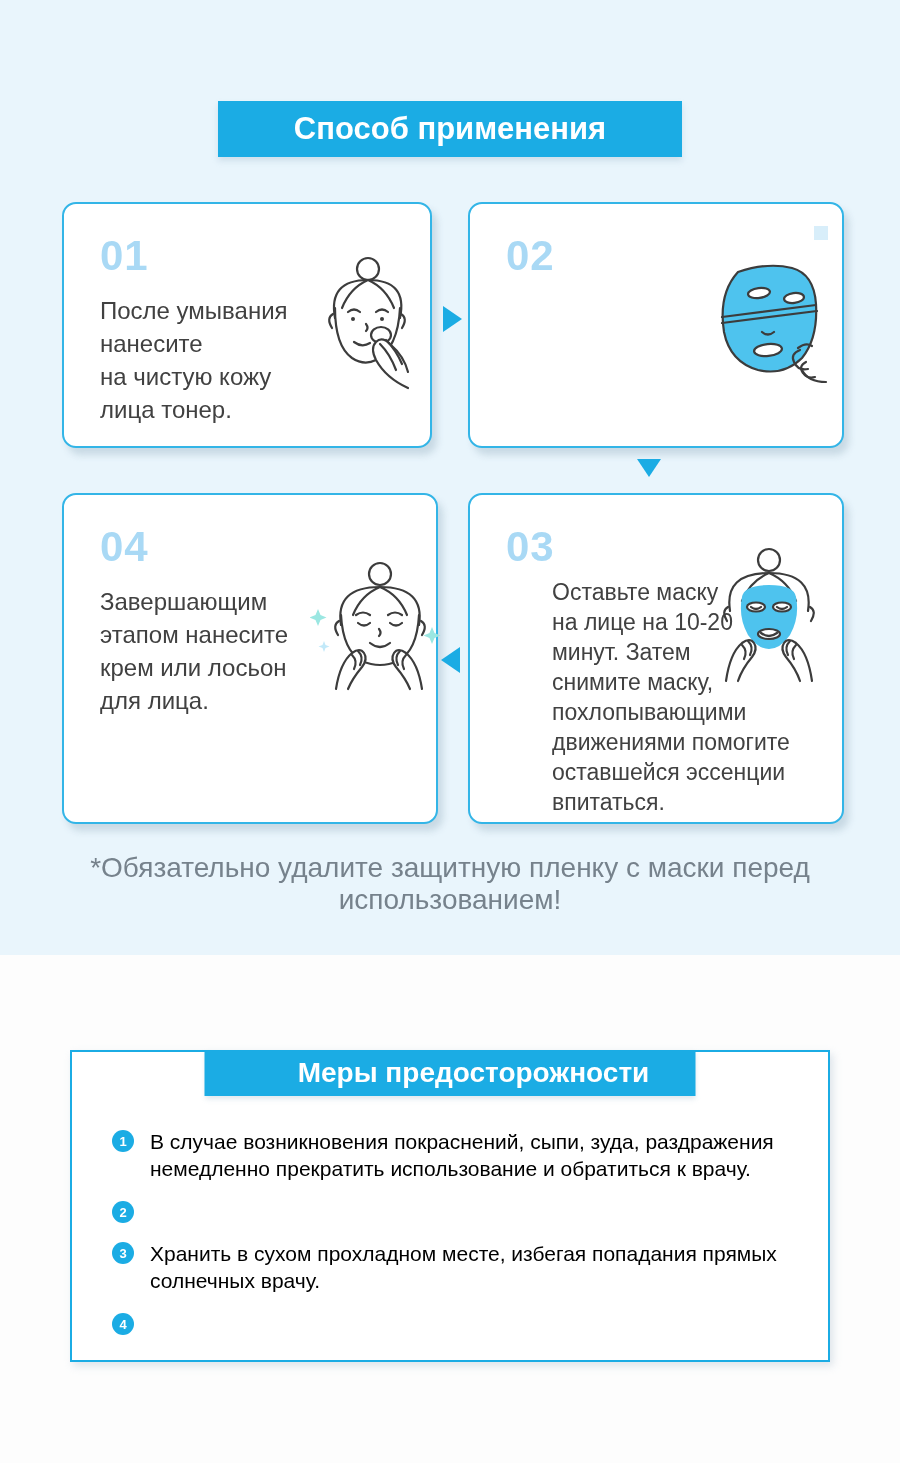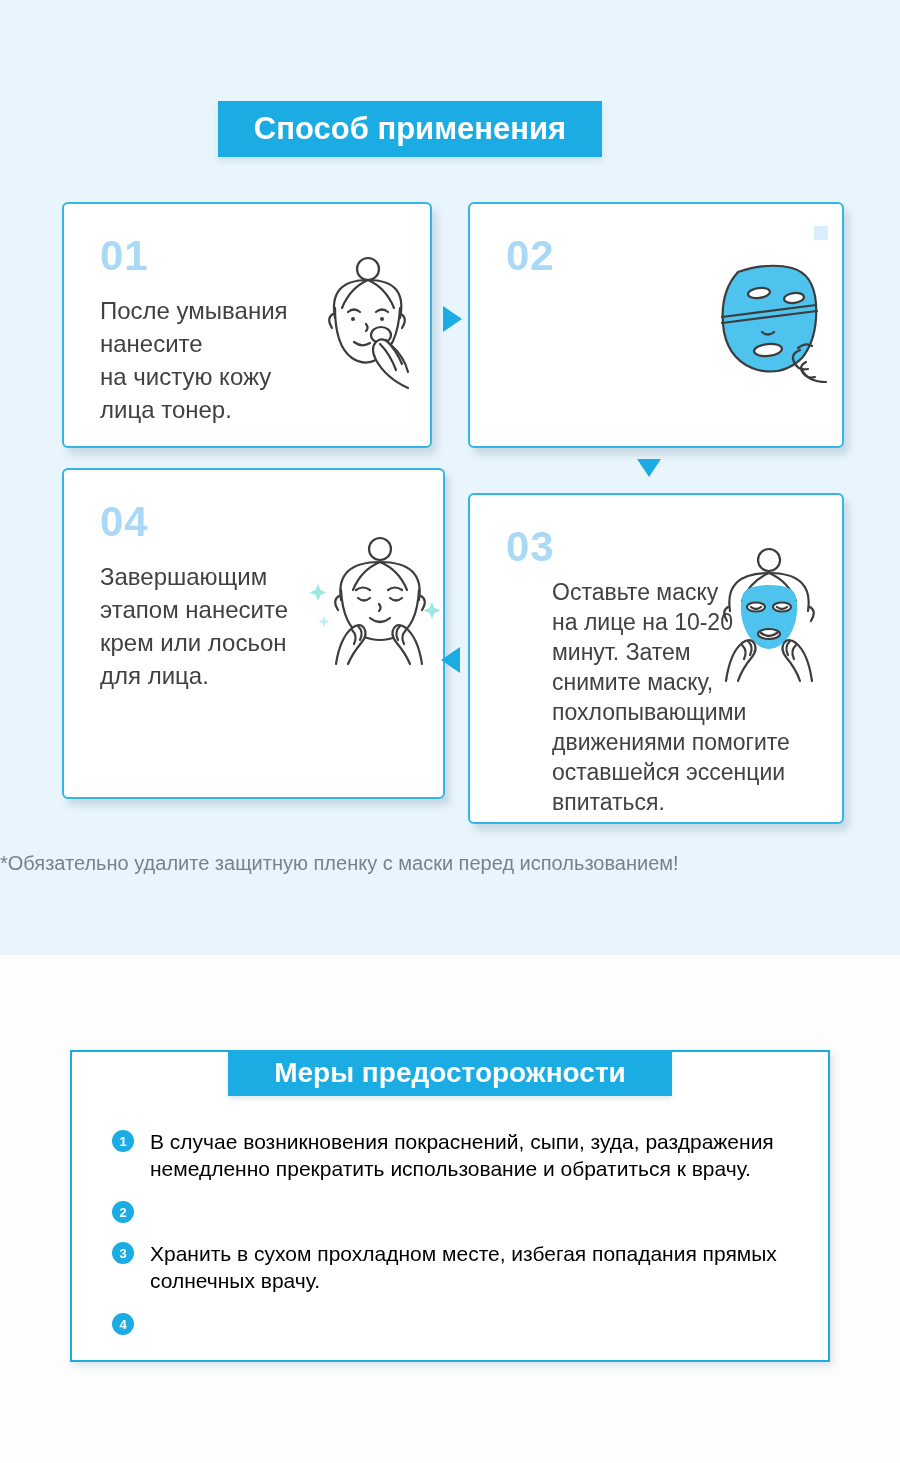--- a/index.html
+++ b/index.html
@@ -3,68 +3,69 @@
 <meta charset="utf-8">
 <style>
   html,body { margin:0; padding:0; background:#FDFDFD; }
   .canvas {
     position:relative; width:900px; height:1463px; overflow:hidden;
     background:#FDFDFD; font-family:"Liberation Sans", sans-serif;
   }
   .top-section { position:absolute; left:0; top:0; width:900px; height:955px; background:#E9F5FC; }
 
   .usage-banner {
-    position:absolute; left:218px; top:101px; width:384px; height:56px;
+    position:absolute; left:218px; top:101px; width:464px; height:56px;
     background:#1BACE4; color:#FFFFFF; font-size:31px; font-weight:bold;
     display:flex; align-items:center; justify-content:center;
     box-shadow:0 4px 6px rgba(150,180,200,0.30);
   }
 
   .step-card {
-    position:absolute; background:#FFFFFF; border:2px solid #33B5E7; border-radius:6px;
+    position:absolute; background:#FFFFFF; border:2px solid #33B5E7; border-radius:14px;
     box-shadow:5px 7px 7px rgba(165,188,202,0.48);
   }
   #card-01 { left:62px;  top:202px; width:366px; height:242px; }
   #card-02 { left:468px; top:202px; width:372px; height:242px; }
-  #card-04 { left:62px;  top:468px; width:372px; height:327px;padding-left:7px; }
+  #card-04 { left:62px;  top:493px; width:372px; height:327px; }
   #card-03 { left:468px; top:493px; width:372px; height:327px; }
 
   .step-number { position:absolute; left:36px; top:28px; font-size:42px; font-weight:bold; color:#A9D9F5; letter-spacing:1px; }
   .step-text   { position:absolute; left:36px; top:90px; font-size:24px; line-height:33px; color:#414141; white-space:pre-line; }
   .step-text.dense { top:82px; font-size:23px; line-height:30px;margin-left:46px; }
 
   .step-illustration { position:absolute; }
   #card-01 .step-illustration { right:18px; top:52px; }
   #card-02 .step-illustration { right:12px; top:56px; }
   #card-03 .step-illustration { right:10px; top:52px; }
   #card-04 .step-illustration { left:246px; top:66px; }
 
   .flow-arrow { position:absolute; width:0; height:0; }
   .arrow-right { left:443px; top:306px; border-top:13px solid transparent; border-bottom:13px solid transparent; border-left:19px solid #1BACE4; }
   .arrow-down  { left:637px; top:459px; border-left:12px solid transparent; border-right:12px solid transparent; border-top:18px solid #1BACE4; }
   .arrow-left  { left:441px; top:647px; border-top:13px solid transparent; border-bottom:13px solid transparent; border-right:19px solid #1BACE4; }
 
   .deco-square { position:absolute; left:814px; top:226px; width:14px; height:14px; background:#D8EEFA; }
 
   .usage-note {
-    position:absolute; left:0; top:852px; width:900px; text-align:left;
-    color:#76828C; font-size:20px;
+    position:absolute; left:0; top:852px; width:900px; text-align:center;
+    color:#76828C; font-size:28px;
   }
 
   .precautions-card {
     position:absolute; left:70px; top:1050px; width:756px; height:308px;
     background:#FFFFFF; border:2px solid #1BACE4;
     box-shadow:3px 4px 8px rgba(185,200,212,0.45);
   }
   .precautions-banner {
     position:absolute; left:50%; top:-2px; transform:translateX(-50%);
     width:444px; height:46px; background:#1BACE4; color:#FFFFFF;
     font-size:28px; font-weight:bold;
     display:flex; align-items:center; justify-content:center;
     box-shadow:0 3px 5px rgba(150,180,200,0.30);
+    padding-left:47px;
   }
   .precautions-list {
     position:absolute; left:40px; top:76px; width:680px;
     display:flex; flex-direction:column; gap:17px;
   }
   .precaution-item { display:flex; gap:16px; }
   .precaution-bullet {
     flex:0 0 auto; width:22px; height:22px; border-radius:50%;
     background:#1BACE4; color:#FFFFFF; font-size:13px; font-weight:bold;
     display:flex; align-items:center; justify-content:center; margin-top:2px;

